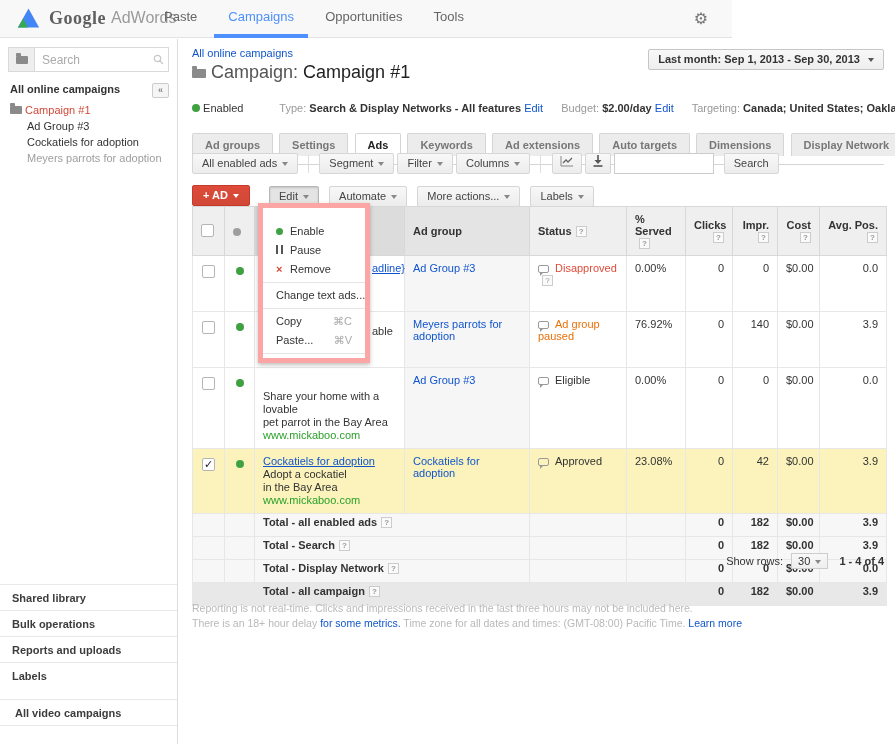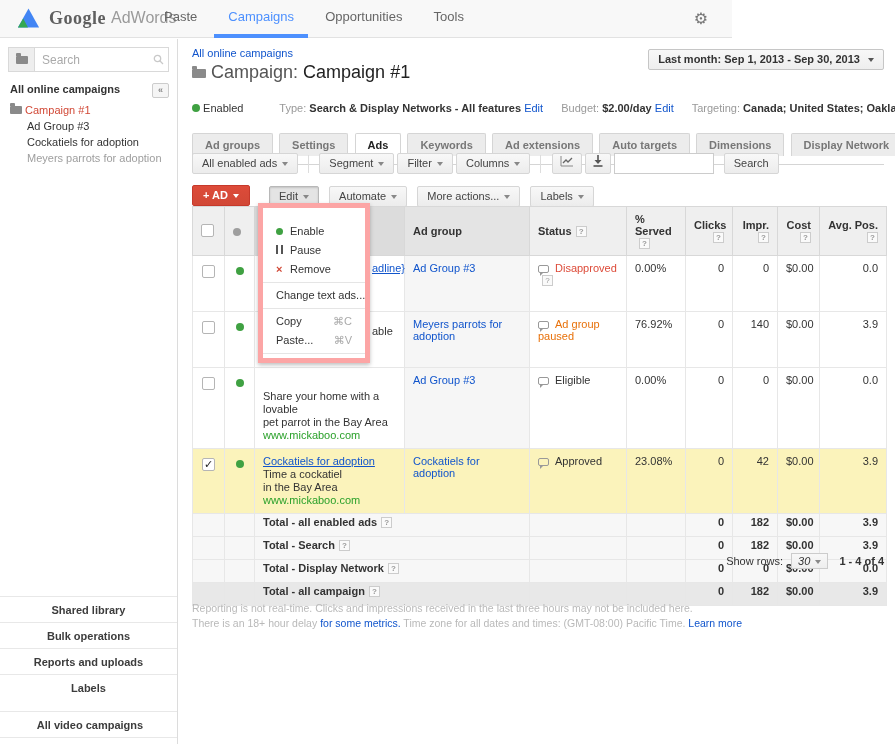--- a/index.html
+++ b/index.html
@@ -23,21 +23,21 @@
   .sb-inputwrap { position:relative; flex:1; }
   .sb-input { width:100%; height:25px; border:1px solid #d9d9d9; border-left:none; padding:0 18px 0 7px; font-size:12px; color:#666; font-family:"Liberation Sans",sans-serif; }
   .sb-input::placeholder { color:#aaa; }
   .sb-mag { position:absolute; right:5px; top:7px; }
   .sb-treehead { position:absolute; left:10px; right:8px; top:44px; font-weight:bold; color:#333; }
   .sb-collapse { float:right; width:17px; height:15px; border:1px solid #ccc; background:#f5f5f5; border-radius:2px; text-align:center; line-height:13px; font-size:9px; color:#888; cursor:pointer; }
   .sb-tree { position:absolute; left:10px; top:64px; right:4px; line-height:15px; }
   .sb-campaign { color:#d14836; cursor:pointer; }
   .sb-child { margin-left:17px; color:#333; cursor:pointer; margin-top:1px; }
   .sb-child.muted { color:#9e9e9e; }
-  .sb-bottom { position:absolute; left:0; right:0; bottom:6px;text-align:center; }
+  .sb-bottom { position:absolute; left:0; right:0; bottom:18px; }
   .sb-bottom-item { padding:7px 12px 6px 12px; border-top:1px solid #e8e8e8; font-weight:bold; color:#3c3c3c; cursor:pointer; }
   .sb-video { margin-top:11px; border-bottom:1px solid #e8e8e8; padding-left:15px; }
 
   
   .folder { display:inline-block; position:relative; width:12px; height:8px; background:#8a8a8a; border-radius:1px; }
   .folder::before { content:""; position:absolute; top:-3px; left:0; width:5px; height:3px; background:#8a8a8a; border-radius:1px 1px 0 0; }
   .folder.lg { width:14px; height:9px; }
   .caret { display:inline-block; width:0; height:0; border-left:3px solid transparent; border-right:3px solid transparent; border-top:4px solid #888; margin-left:5px; vertical-align:middle; }
   .caret.dark { border-top-color:#555; }
   .caret.white { border-top-color:#fff; }
@@ -109,21 +109,21 @@
   .st-orange { color:#e8710a; }
   tr.selected td { background:#fbf3bb !important; }
   tr.total td { background:#f7f7f7; padding:2px 8px; height:23px; }
   tr.total .tlabel { font-weight:bold; }
   tr.total td.num { font-weight:bold; }
   tr.total-final td { background:#e8e8e8; border-top:1px solid #cfcfcf; }
   .padtop { padding-top:22px !important; }
 
   
   .pagination { position:absolute; right:11px; top:514px; color:#333; }
-  .rowsbox { display:inline-block; border:1px solid #ccc; background:linear-gradient(#f8f8f8,#eee); padding:1px 6px; margin:0 8px 0 5px; cursor:pointer;font-style:italic; }
+  .rowsbox { display:inline-block; border:1px solid #ccc; background:linear-gradient(#f8f8f8,#eee); padding:1px 6px; margin:0 8px 0 5px; cursor:pointer; }
   .range { font-weight:bold; }
   .footnote { position:absolute; left:13px; top:562px; color:#b9b9b9; font-size:10.5px; line-height:15px; }
   .footnote .flink { color:#15c; cursor:pointer; }
   .copyright { position:absolute; left:13px; top:596px; color:#333; font-size:11.5px; }
   .copyright .sep { color:#999; margin:0 9px; }
   .copyright .flink { color:#15c; cursor:pointer; }
 </style>
 </head>
 <body>
 
@@ -335,21 +335,21 @@
       <td class="num">0</td>
       <td class="num">$0.00</td>
       <td class="num">0.0</td>
     </tr>
 
     <tr class="row-ad selected">
       <td class="ctr"><span class="cb">✓</span></td>
       <td class="ctr"><span class="dot"></span></td>
       <td class="cell-ad">
         <div class="adtitle">Cockatiels for adoption</div>
-        <div class="adline">Time a cockatiel</div>
+        <div class="adline">Adopt a cockatiel</div>
         <div class="adline">in the Bay Area</div>
         <div class="adurl">www.mickaboo.com</div>
       </td>
       <td class="adgroup-cell">Cockatiels for adoption</td>
       <td><span class="bubble"></span><span>Approved</span></td>
       <td>23.08%</td>
       <td class="num">0</td>
       <td class="num">42</td>
       <td class="num">$0.00</td>
       <td class="num">3.9</td>

